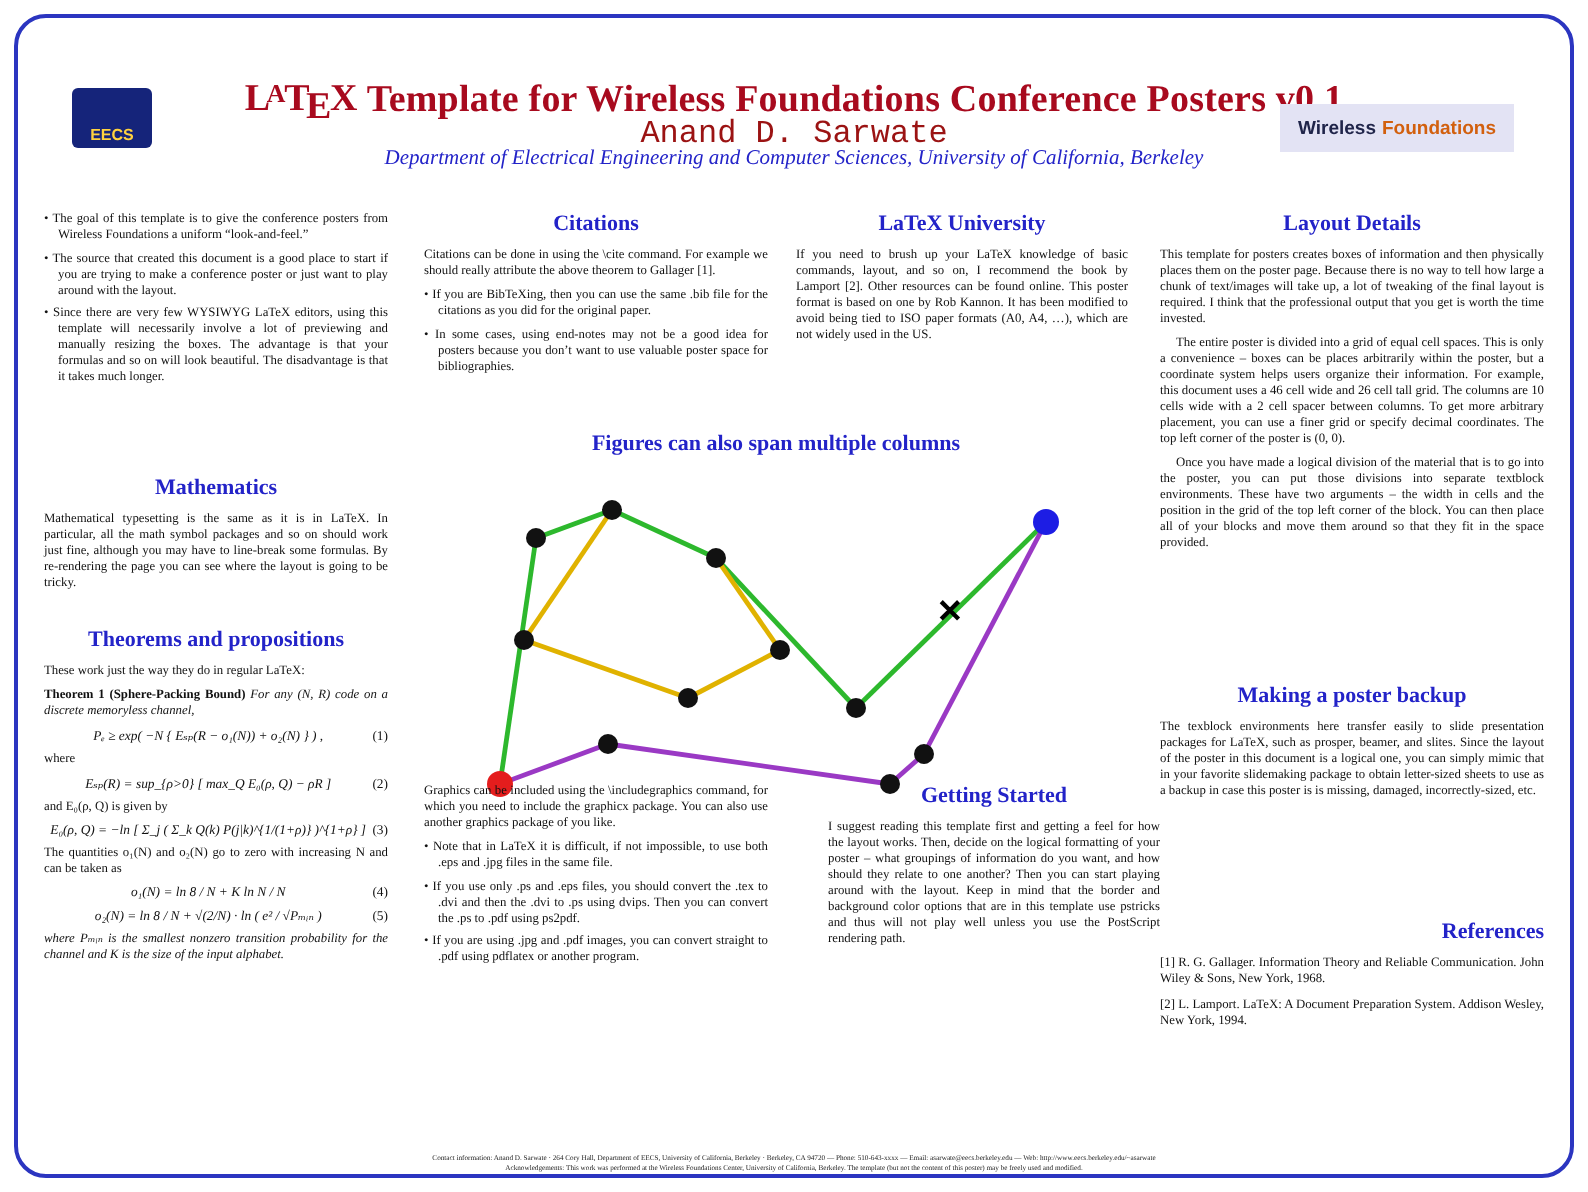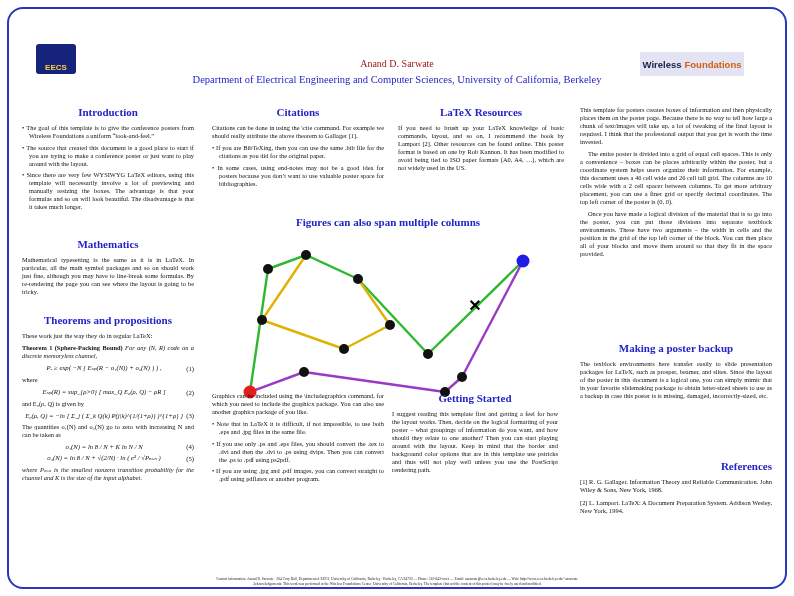--- a/index.html
+++ b/index.html
@@ -6,34 +6,34 @@
   .page{position:relative;width:794px;height:596px;background:#ffffff;overflow:hidden;
         font-family:"Liberation Serif","DejaVu Serif",serif;color:#111;}
   .frame{position:absolute;left:7px;top:7px;right:7px;bottom:7px;
          border:2px solid #2b35c0;border-radius:16px;pointer-events:none;}
 
   
   .title{position:absolute;left:90px;right:90px;top:26px;text-align:center;
          color:#a80a1e;font-size:19px;font-weight:bold;letter-spacing:0.1px;}
   .lxa{font-size:68%;vertical-align:0.34em;margin-left:-0.14em;margin-right:-0.06em;}
   .lxe{vertical-align:-0.22em;margin-left:-0.10em;margin-right:-0.04em;}
-  .author{position:absolute;left:0;right:0;top:58px;text-align:center;color:#9b1313;font-size:10px;}
+  .author{position:absolute;left:0;right:0;top:58px;text-align:center;color:#9b1313;font-size:16px;font-family:Liberation Mono, monospace;}
   .affil{position:absolute;left:0;right:0;top:74px;text-align:center;color:#2323c8;
-         font-size:10.5px;}
+         font-style:italic;font-size:10.5px;}
 
   .eecs{position:absolute;left:36px;top:44px;width:40px;height:30px;background:#15247a;
         border-radius:3px;padding:20px 2px 2px 2px;display:flex;flex-direction:column;
         box-sizing:border-box;}
   .eecs-top{color:#ffd23f;font-family:"Liberation Sans",sans-serif;font-weight:bold;
             font-size:8px;text-align:center;line-height:1;}
   .eecs-stripes{display:flex;gap:1px;height:9px;}
   .eecs-stripes span{flex:1;display:block;}
   .es1{background:#cc2222;} .es2{background:#22aa33;} .es3{background:#ffcc33;}
 
-  .wf{position:absolute;left:640px;top:52px;width:104px;height:24px;background:#e3e3f4;
+  .wf{position:absolute;left:640px;top:52px;width:117px;height:24px;background:#e3e3f4;
       display:flex;align-items:center;justify-content:center;
       font-family:"Liberation Sans",sans-serif;font-size:9.5px;font-weight:bold;}
   .wf .w1{color:#20254a;} .wf .w2{color:#d2600e;margin-left:3px;}
 
   
   .box{position:absolute;}
   .sec{color:#2323c8;font-size:11px;font-weight:bold;text-align:center;margin:0 0 6px 0;}
   .sec.left{text-align:right;}
   .bd{font-size:6.4px;line-height:1.25;text-align:justify;margin:0 0 4px 0;}
   .ind{text-indent:8px;}
@@ -51,21 +51,21 @@
   ol.refs{margin:0;padding:0;list-style:none;}
   ol.refs li{font-size:6.4px;line-height:1.3;text-align:justify;margin:0 0 4px 0;}
 
   .b-intro{left:22px;top:106px;width:172px;}
   .b-math{left:22px;top:238px;width:172px;}
   .b-thm{left:22px;top:314px;width:172px;}
   .b-cit{left:212px;top:106px;width:172px;}
   .b-figtitle{left:212px;top:216px;width:352px;}
   .b-gfx{left:212px;top:392px;width:172px;}
   .b-res{left:398px;top:106px;width:166px;}
-  .b-start{left:392px;top:392px;width:166px;font-family:Liberation Serif, serif;}
+  .b-start{left:414px;top:392px;width:166px;font-family:Liberation Serif, serif;}
   .b-layout{left:580px;top:106px;width:192px;}
   .b-backup{left:580px;top:342px;width:192px;}
   .b-refs{left:580px;top:460px;width:192px;}
 
   .graph{position:absolute;left:216px;top:232px;width:344px;height:200px;}
 
   .footer{position:absolute;left:30px;right:30px;bottom:8px;text-align:center;
           font-size:3.6px;color:#222;line-height:1.6;}
 </style>
 </head>
@@ -76,31 +76,31 @@
 
   <div class="eecs">
     <div class="eecs-top">EECS</div>
     <div class="eecs-stripes">
       <span class="es1"></span>
         <span class="es2"></span>
         <span class="es3"></span>
     </div>
   </div>
 
+  <h1 class="title"><span><span>L</span><span class="lxa">A</span><span>T</span><span class="lxe">E</span><span>X</span></span><span> Template for Wireless Foundations Conference Posters v0.1</span></h1>
 
   <div class="author">Anand D. Sarwate</div>
   <div class="affil">Department of Electrical Engineering and Computer Sciences, University of California, Berkeley</div>
 
   <div class="wf">
     <span class="w1">Wireless</span>
     <span class="w2">Foundations</span>
   </div>
 
   <div class="box b-intro">
-    <h2 class="sec">Introduction</h2>
     <ul class="bl">
       <li>The goal of this template is to give the conference posters from Wireless Foundations a uniform “look-and-feel.”</li>
       <li>The source that created this document is a good place to start if you are trying to make a conference poster or just want to play around with the layout.</li>
       <li>Since there are very few WYSIWYG LaTeX editors, using this template will necessarily involve a lot of previewing and manually resizing the boxes. The advantage is that your formulas and so on will look beautiful. The disadvantage is that it takes much longer.</li>
     </ul>
   </div>
 
   <div class="box b-thm">
     <h2 class="sec">Theorems and propositions</h2>
     <p class="bd">These work just the way they do in regular LaTeX:</p>
@@ -180,30 +180,31 @@
   <div class="box b-gfx">
     <p class="bd">Graphics can be included using the \includegraphics command, for which you need to include the graphicx package. You can also use another graphics package of you like.</p>
     <ul class="bl">
       <li>Note that in LaTeX it is difficult, if not impossible, to use both .eps and .jpg files in the same file.</li>
       <li>If you use only .ps and .eps files, you should convert the .tex to .dvi and then the .dvi to .ps using dvips. Then you can convert the .ps to .pdf using ps2pdf.</li>
       <li>If you are using .jpg and .pdf images, you can convert straight to .pdf using pdflatex or another program.</li>
     </ul>
   </div>
 
   <div class="box b-res">
-    <h2 class="sec">LaTeX Resources</h2>
+    <h2 class="sec">LaTeX University</h2>
     <p class="bd">If you need to brush up your LaTeX knowledge of basic commands, layout, and so on, I recommend the book by Lamport [2]. Other resources can be found online. This poster format is based on one by Rob Kannon. It has been modified to avoid being tied to ISO paper formats (A0, A4, …), which are not widely used in the US.</p>
   </div>
 
   <div class="box b-start">
     <h2 class="sec">Getting Started</h2>
     <p class="bd">I suggest reading this template first and getting a feel for how the layout works. Then, decide on the logical formatting of your poster – what groupings of information do you want, and how should they relate to one another? Then you can start playing around with the layout. Keep in mind that the border and background color options that are in this template use pstricks and thus will not play well unless you use the PostScript rendering path.</p>
   </div>
 
   <div class="box b-layout">
+    <h2 class="sec">Layout Details</h2>
     <p class="bd">This template for posters creates boxes of information and then physically places them on the poster page. Because there is no way to tell how large a chunk of text/images will take up, a lot of tweaking of the final layout is required. I think that the professional output that you get is worth the time invested.</p>
     <p class="bd ind">The entire poster is divided into a grid of equal cell spaces. This is only a convenience – boxes can be places arbitrarily within the poster, but a coordinate system helps users organize their information. For example, this document uses a 46 cell wide and 26 cell tall grid. The columns are 10 cells wide with a 2 cell spacer between columns. To get more arbitrary placement, you can use a finer grid or specify decimal coordinates. The top left corner of the poster is (0, 0).</p>
     <p class="bd ind">Once you have made a logical division of the material that is to go into the poster, you can put those divisions into separate textblock environments. These have two arguments – the width in cells and the position in the grid of the top left corner of the block. You can then place all of your blocks and move them around so that they fit in the space provided.</p>
   </div>
 
   <div class="box b-backup">
     <h2 class="sec">Making a poster backup</h2>
     <p class="bd">The texblock environments here transfer easily to slide presentation packages for LaTeX, such as prosper, beamer, and slites. Since the layout of the poster in this document is a logical one, you can simply mimic that in your favorite slidemaking package to obtain letter-sized sheets to use as a backup in case this poster is is missing, damaged, incorrectly-sized, etc.</p>
   </div>
 

